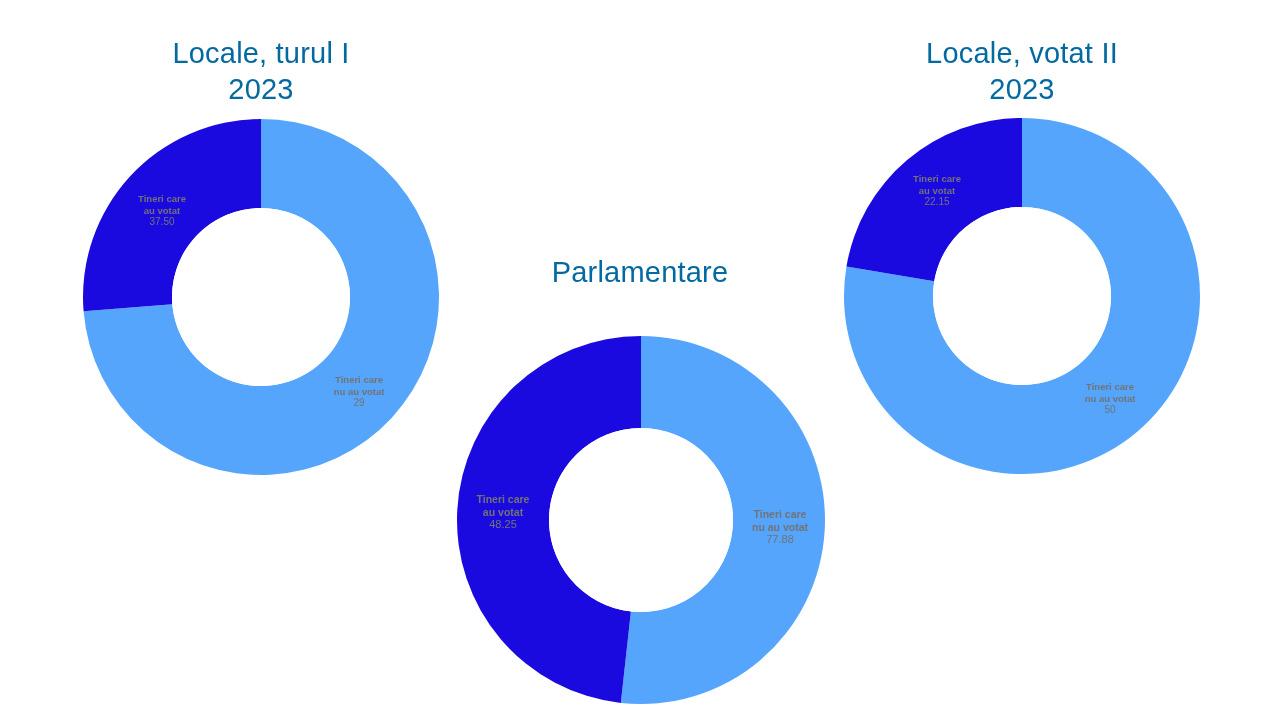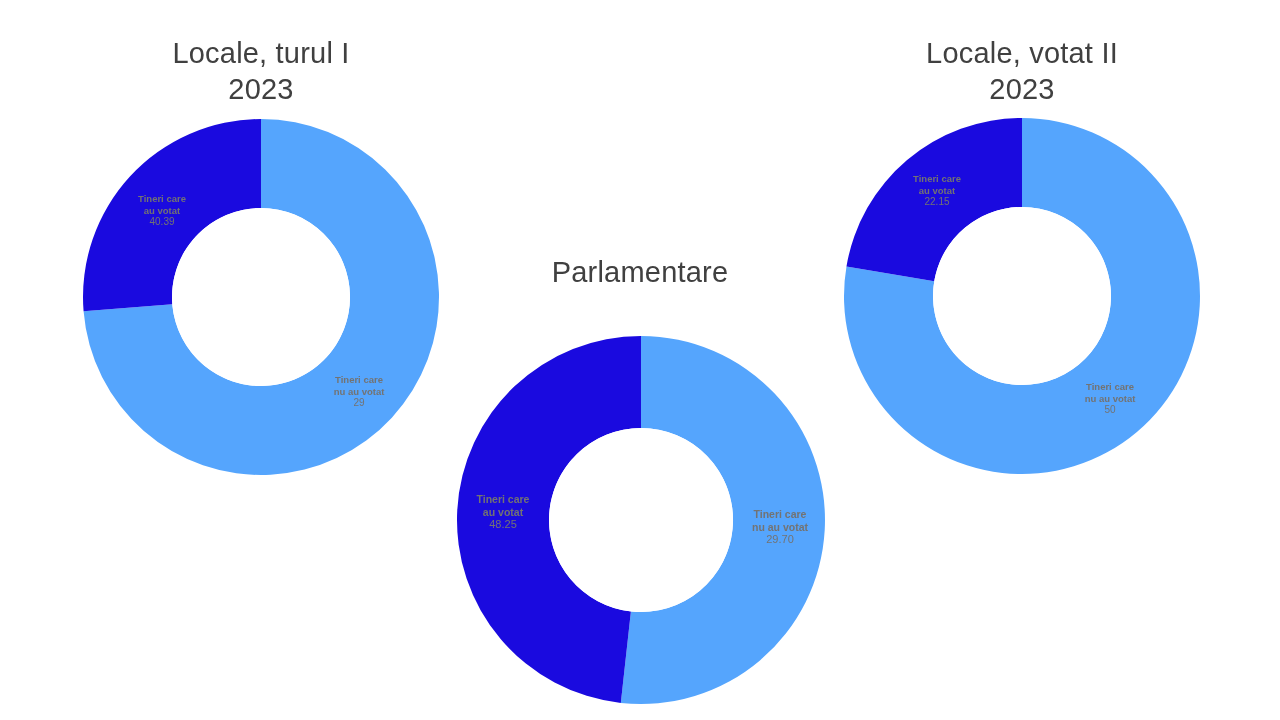--- a/index.html
+++ b/index.html
@@ -22,21 +22,21 @@
     width: 1280px;
     height: 720px;
     background: #ffffff;
   }
   .chart-block {
     position: absolute;
   }
   .chart-title {
     position: absolute;
     text-align: center;
-    color: #404040;
+    color: #0369a1;
     font-family: "Liberation Sans", sans-serif;
     font-weight: 300;
     font-size: 29px;
     line-height: 36px;
     letter-spacing: 0.2px;
     white-space: nowrap;
     transform: translateX(-50%);
   }
   .chart-title .line2 {
     display: block;
@@ -86,21 +86,21 @@
 
       <path fill="#55A5FD" d="M 178.00 0.00 A 178 178 0 1 1 0.58 192.36 L 89.29 185.18 A 89 89 0 1 0 178.00 89.00 Z"></path>
 
       <path fill="#1A0ADF" d="M 0.58 192.36 A 178 178 0 0 1 178.00 0.00 L 178.00 89.00 A 89 89 0 0 0 89.29 185.18 Z"></path>
       <circle cx="178" cy="178" r="89" fill="#ffffff"></circle>
     </svg>
 
     <div class="slice-label lbl-sm" style="left:162px; top:210px;">
       <span class="l1">Tineri care</span>
       <span class="l2">au votat</span>
-      <span class="val">40.39</span>
+      <span class="val">37.50</span>
     </div>
 
     <div class="slice-label lbl-sm" style="left:359px; top:391px;">
       <span class="l1">Tineri care</span>
       <span class="l2">nu au votat</span>
       <span class="val">29</span>
     </div>
   </div>
 
   <div class="chart-block" style="left:380px; top:0px; width:520px; height:720px;text-decoration:underline;">
@@ -119,21 +119,21 @@
 
     <div class="slice-label lbl-md" style="left:123px; top:512px;">
       <span class="l1">Tineri care</span>
       <span class="l2">au votat</span>
       <span class="val">48.25</span>
     </div>
 
     <div class="slice-label lbl-md" style="left:400px; top:527px;">
       <span class="l1">Tineri care</span>
       <span class="l2">nu au votat</span>
-      <span class="val">29.70</span>
+      <span class="val">77.88</span>
     </div>
   </div>
 
   <div class="chart-block" style="left:762px; top:0px; width:518px; height:520px;">
 
     <div class="chart-title" style="left:260px; top:35px;">
       <span class="line1">Locale, votat II</span>
       <span class="line2">2023</span>
     </div>
 

